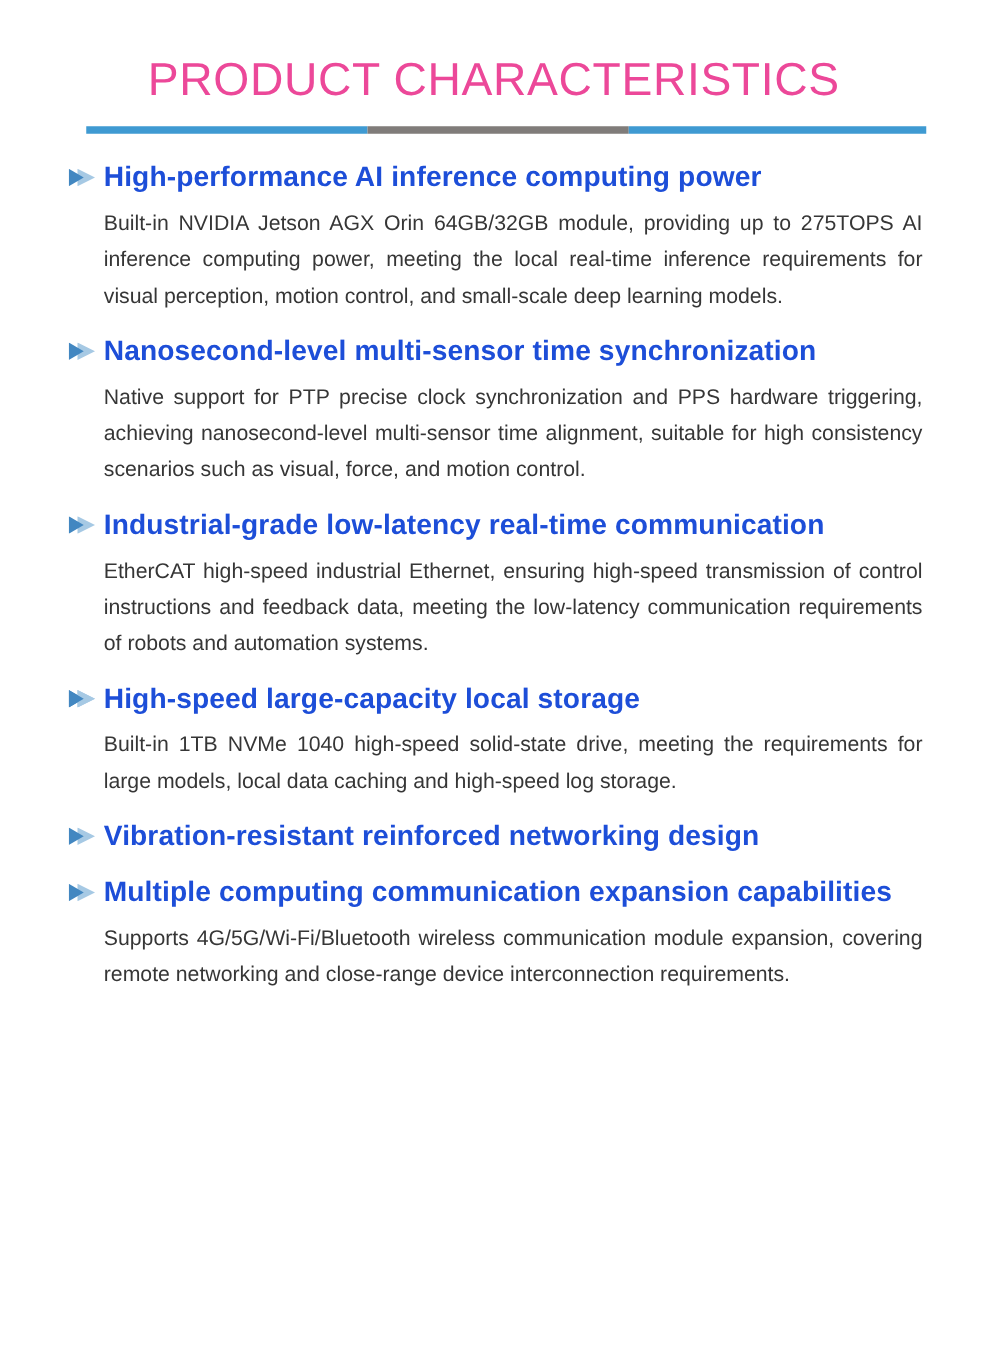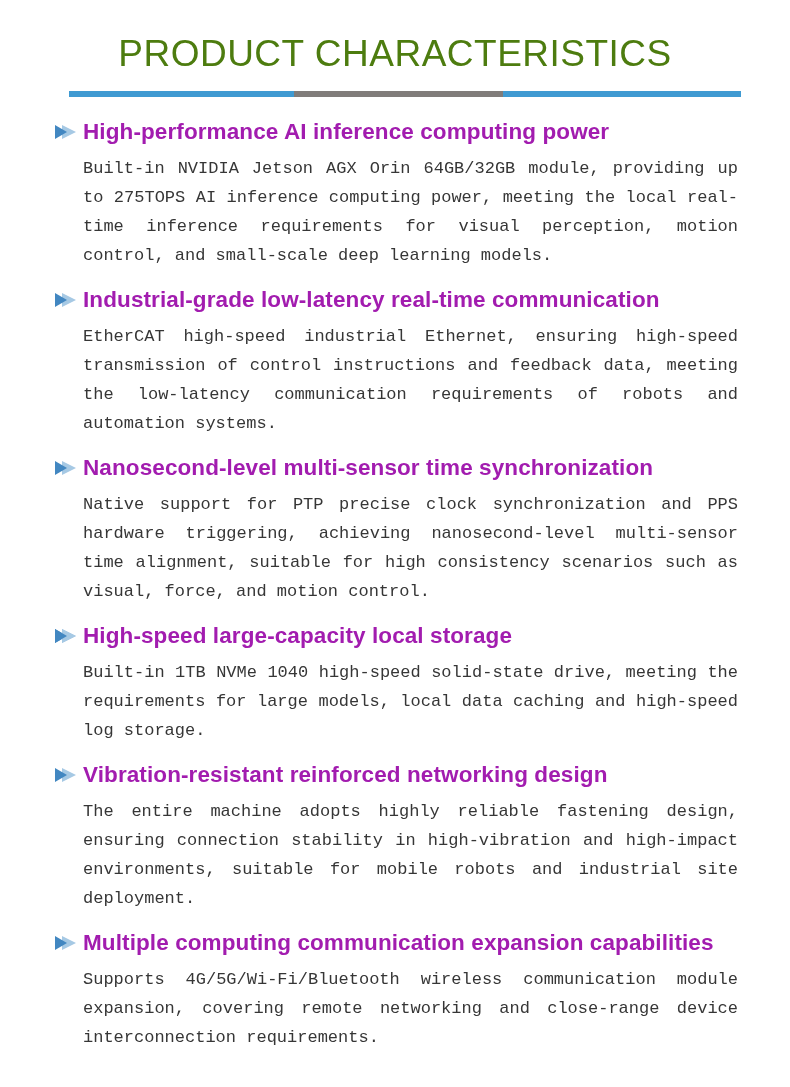--- a/index.html
+++ b/index.html
@@ -7,27 +7,27 @@
   body {
     width: 790px;
     height: 1087px;
     background: #ffffff;
     font-family: "Liberation Sans", sans-serif;
     overflow: hidden;
   }
   .page { width: 790px; height: 1087px; position: relative; }
 
   .title {
-    margin: 32px 0 15px 0;
+    margin: 42px 0 15px 0;
     text-align: center;
     font-size: 37px;
     line-height: 44px;
     font-weight: 400;
     letter-spacing: 0.5px;
-    color: #4d7c0f;
+    color: #ec4899;
   }
 
   .divider {
     display: flex;
     height: 6px;
     width: 672px;
     margin-left: 69px;
   }
   .divider .seg { height: 6px; }
   .divider .seg1 { width: 225px; }
@@ -41,38 +41,37 @@
   .feature {
     position: relative;
     margin-bottom: 15px;
   }
   .feature-heading {
     margin: 0 0 7px 0;
     font-size: 22.5px;
     line-height: 30px;
     font-weight: 600;
     letter-spacing: 0.1px;
-    color: #a21caf;
+    color: #1d4ed8;
   }
   .bullet {
     position: absolute;
     left: -28px;
     top: 8px;
     width: 21px;
     height: 14px;
     display: inline-block;
   }
   .bullet svg { display: block; }
   .feature-body {
     margin: 0;
     font-size: 17px;
     line-height: 29px;
     color: #363636;
     text-align: justify;
-    font-family: Liberation Mono, monospace;
   }
 </style>
 </head>
 <body>
 
 <div class="page">
 
   <h1 class="title">PRODUCT CHARACTERISTICS</h1>
 
   <div class="divider">
@@ -94,33 +93,33 @@
       <p class="feature-body">Built-in NVIDIA Jetson AGX Orin 64GB/32GB module, providing up to 275TOPS AI inference computing power, meeting the local real-time inference requirements for visual perception, motion control, and small-scale deep learning models.</p>
     </section>
 
     <section class="feature">
       <span class="bullet">
         <svg width="21" height="14" viewBox="0 0 21 14">
           <polygon points="7,0 21,7 7,14" fill="#a6c9e4"></polygon>
           <polygon points="0,0 12,7 0,14" fill="#4287c1"></polygon>
         </svg>
       </span>
-      <h2 class="feature-heading">Industrial-grade low-latency real-time communication</h2>
-      <p class="feature-body">EtherCAT high-speed industrial Ethernet, ensuring high-speed transmission of control instructions and feedback data, meeting the low-latency communication requirements of robots and automation systems.</p>
+      <h2 class="feature-heading">Nanosecond-level multi-sensor time synchronization</h2>
+      <p class="feature-body">Native support for PTP precise clock synchronization and PPS hardware triggering, achieving nanosecond-level multi-sensor time alignment, suitable for high consistency scenarios such as visual, force, and motion control.</p>
     </section>
 
     <section class="feature">
       <span class="bullet">
         <svg width="21" height="14" viewBox="0 0 21 14">
           <polygon points="7,0 21,7 7,14" fill="#a6c9e4"></polygon>
           <polygon points="0,0 12,7 0,14" fill="#4287c1"></polygon>
         </svg>
       </span>
-      <h2 class="feature-heading">Nanosecond-level multi-sensor time synchronization</h2>
-      <p class="feature-body">Native support for PTP precise clock synchronization and PPS hardware triggering, achieving nanosecond-level multi-sensor time alignment, suitable for high consistency scenarios such as visual, force, and motion control.</p>
+      <h2 class="feature-heading">Industrial-grade low-latency real-time communication</h2>
+      <p class="feature-body">EtherCAT high-speed industrial Ethernet, ensuring high-speed transmission of control instructions and feedback data, meeting the low-latency communication requirements of robots and automation systems.</p>
     </section>
 
     <section class="feature">
       <span class="bullet">
         <svg width="21" height="14" viewBox="0 0 21 14">
           <polygon points="7,0 21,7 7,14" fill="#a6c9e4"></polygon>
           <polygon points="0,0 12,7 0,14" fill="#4287c1"></polygon>
         </svg>
       </span>
     </section>
@@ -137,21 +136,20 @@
     </section>
 
     <section class="feature">
       <span class="bullet">
         <svg width="21" height="14" viewBox="0 0 21 14">
           <polygon points="7,0 21,7 7,14" fill="#a6c9e4"></polygon>
           <polygon points="0,0 12,7 0,14" fill="#4287c1"></polygon>
         </svg>
       </span>
       <h2 class="feature-heading">Vibration-resistant reinforced networking design</h2>
-      <p class="feature-body">The entire machine adopts highly reliable fastening design, ensuring connection stability in high-vibration and high-impact environments, suitable for mobile robots and industrial site deployment.</p>
     </section>
 
     <section class="feature">
       <span class="bullet">
         <svg width="21" height="14" viewBox="0 0 21 14">
           <polygon points="7,0 21,7 7,14" fill="#a6c9e4"></polygon>
           <polygon points="0,0 12,7 0,14" fill="#4287c1"></polygon>
         </svg>
       </span>
       <h2 class="feature-heading">Multiple computing communication expansion capabilities</h2>

